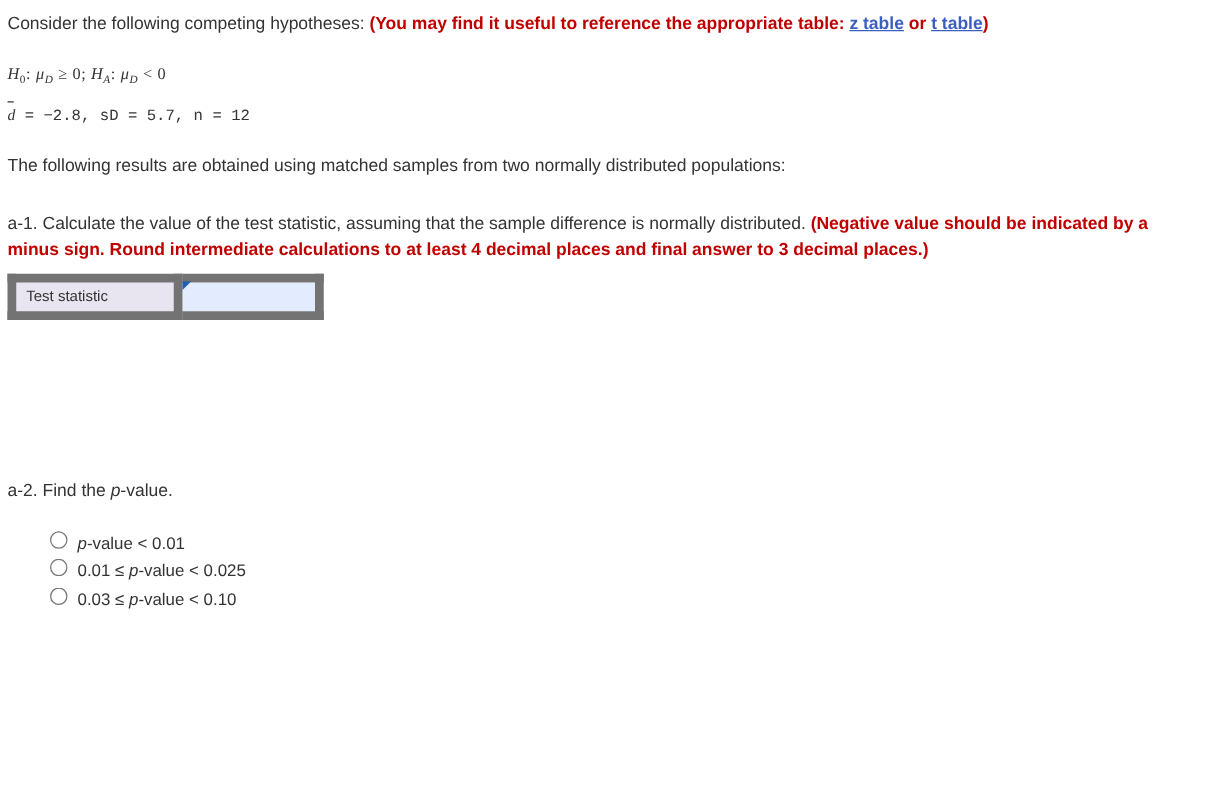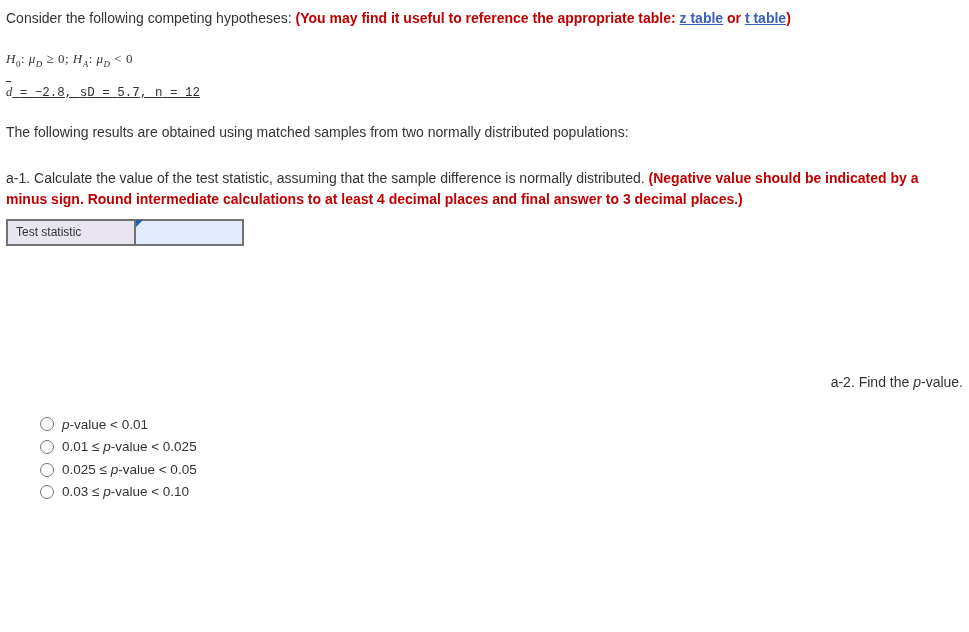--- a/index.html
+++ b/index.html
@@ -20,21 +20,20 @@
     font-size: 13px;
     margin: 8px 0 10px 0;
     letter-spacing: 0.5px;
   }
   .hypo .sub { font-size: 9px; vertical-align: sub; }
   .hypo .ital { font-style: italic; }
   .stats-line {
     font-family: "Courier New", Courier, monospace;
     font-size: 12.5px;
     margin: 4px 0 14px 0;
-    text-decoration: underline;
   }
   .dbar {
     font-family: "Times New Roman", Times, serif;
     font-style: italic;
     position: relative;
     display: inline-block;
     padding-top: 2px;
   }
   .dbar::before {
     content: "";
@@ -46,21 +45,21 @@
     border-top: 1px solid #333;
   }
   .body-line { margin: 20px 0 26px 0; }
   .q-label { font-weight: normal; }
   .q-block { margin-bottom: 10px; }
   table.input-table {
     border-collapse: collapse;
     margin-top: 4px;
   }
   table.input-table td {
-    border: 2px solid #737373;
+    border: 7px solid #737373;
     font-size: 12px;
   }
   table.input-table td.label-cell {
     background: #e8e5f0;
     padding: 3px 8px;
     width: 110px;
   }
   table.input-table td.input-cell {
     background: #e3ecff;
     width: 106px;
@@ -82,27 +81,27 @@
     width: 100%;
     height: 20px;
     border: none;
     background: transparent;
     padding: 2px 4px;
     box-sizing: border-box;
     font-size: 12px;
     outline: none;
   }
   .spacer-large { height: 120px; }
-  .pvalue-section { margin-top: 6px; text-align: right; }
+  .pvalue-section { margin-top: 6px; }
   .radio-list {
     margin: 22px 0 0 34px;
   }
   .radio-row {
     display: flex;
-    align-items: center;
+    align-items: flex-start;
     gap: 8px;
     margin: 3px 0;
     font-size: 13.5px;
   }
   .radio-row input[type=radio] {
     width: 14px;
     height: 14px;
     margin: 0;
     cursor: pointer;
   }
@@ -159,19 +158,15 @@
   <div class="radio-row">
     <input type="radio" name="pv" style="">
     <span><span class="pital">p</span><span>-value &lt; 0.01</span></span>
   </div>
   <div class="radio-row">
     <input type="radio" name="pv" style="">
     <span><span>0.01 ≤ </span><span class="pital">p</span><span>-value &lt; 0.025</span></span>
   </div>
   <div class="radio-row">
     <input type="radio" name="pv" style="">
-    <span><span>0.025 ≤ </span><span class="pital">p</span><span>-value &lt; 0.05</span></span>
-  </div>
-  <div class="radio-row">
-    <input type="radio" name="pv" style="">
     <span><span>0.03 ≤ </span><span class="pital">p</span><span>-value &lt; 0.10</span></span>
   </div>
 </div>
 
 </body></html>

